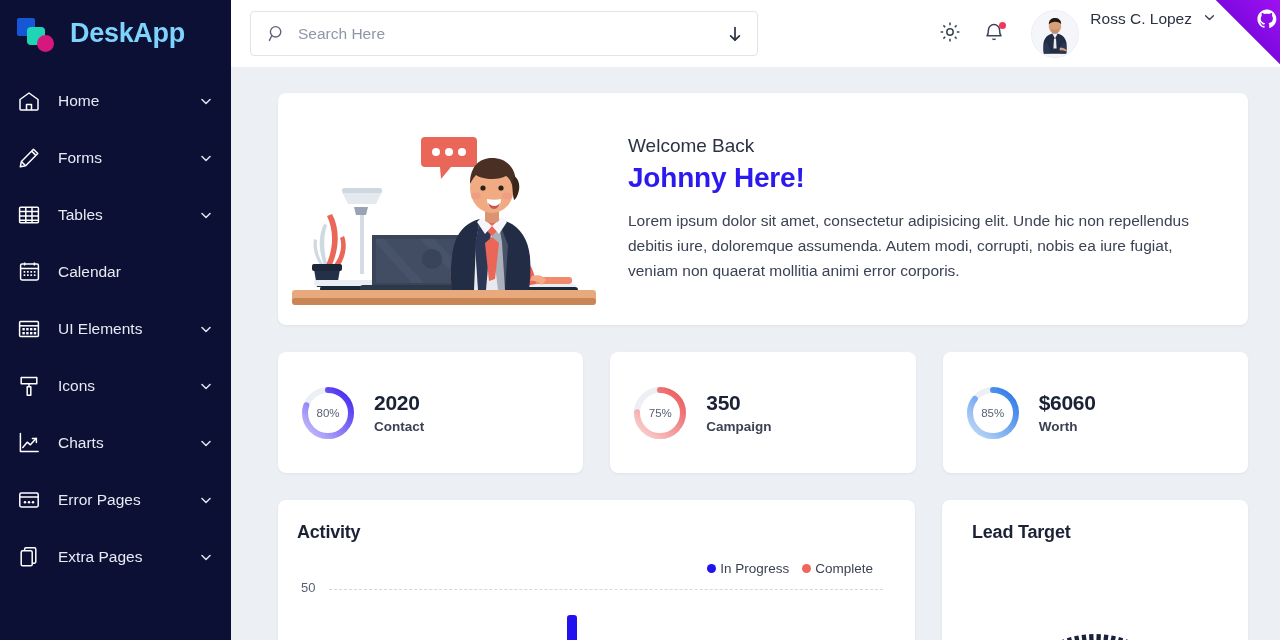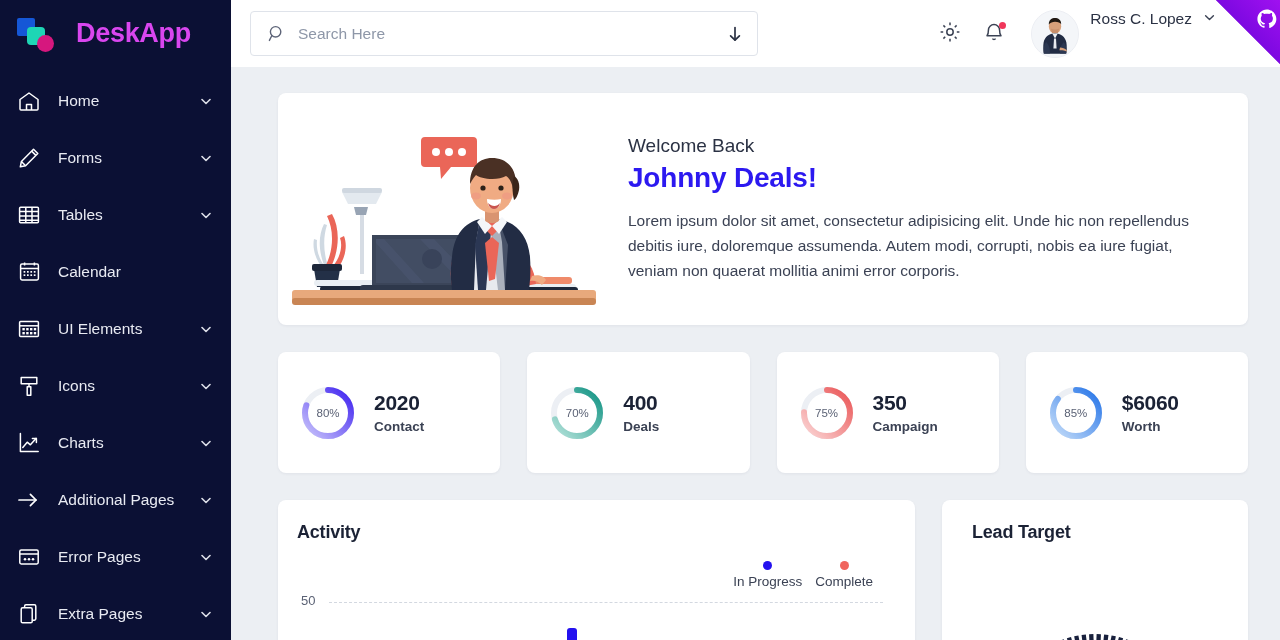--- a/index.html
+++ b/index.html
@@ -14,21 +14,21 @@
   .sidebar {
     width: 231px; height: 640px; background: #0b1034;
     flex: 0 0 231px; position: relative; overflow: hidden;
   }
   .brand { height: 67px; display: flex; align-items: center; padding-left: 14px; }
   .logo-mark { position: relative; width: 40px; height: 36px; flex: 0 0 40px; }
   .logo-sq1 { position: absolute; left: 3px; top: 2px; width: 18px; height: 18px; background: #1557d6; border-radius: 2px; }
   .logo-sq2 { position: absolute; left: 13px; top: 11px; width: 18px; height: 18px; background: #1ed6b5; border-radius: 4px; }
   .logo-dot { position: absolute; left: 23px; top: 19px; width: 17px; height: 17px; background: #d6177e; border-radius: 50%; }
   .brand-name {
-    color: #d946ef; font-size: 27px; font-weight: bold; letter-spacing: -0.3px; margin-left: 22px;
+    color: #7dd3fc; font-size: 27px; font-weight: bold; letter-spacing: -0.3px; margin-left: 16px;
   }
   .nav { padding-top: 5px; }
   .nav-item {
     height: 57px; display: flex; align-items: center; padding: 0 18px 0 14px;
     cursor: pointer;
   }
   .nav-icon { width: 30px; height: 28px; flex: 0 0 30px; display: flex; align-items: center; justify-content: center; }
   .nav-icon svg { display: block; }
   .nav-label { color: #e8eaf2; font-size: 15.5px; margin-left: 14px; flex: 1; white-space: nowrap; }
   .nav-caret { width: 14px; height: 14px; flex: 0 0 14px; opacity: .95; }
@@ -89,21 +89,21 @@
   .stat-text { margin-left: 18px; }
   .stat-value { font-size: 21px; font-weight: bold; color: #1b2235; letter-spacing: -0.3px; }
   .stat-name { font-size: 13.5px; color: #3b4254; margin-top: 4px; font-weight: 600; }
 
   
   .bottom { display: flex; gap: 27px; margin-top: 27px; }
   .activity-card { width: 637px; flex: 0 0 637px; height: 240px; padding: 22px 24px 0 19px; overflow: hidden; position: relative; }
   .lead-card { flex: 1; height: 240px; padding: 22px 0 0 30px; overflow: hidden; position: relative; }
   .card-title { font-size: 18px; font-weight: bold; color: #1b2235; letter-spacing: -0.2px; }
   .legend { display: flex; justify-content: flex-end; gap: 13px; margin-top: 18px; padding-right: 18px; }
-  .legend-item { display: flex; align-items: center; gap: 4px; font-size: 13.5px; color: #3b4254; flex-direction: column; }
+  .legend-item { display: flex; align-items: center; gap: 4px; font-size: 13.5px; color: #3b4254; }
   .legend-dot { width: 9px; height: 9px; border-radius: 50%; }
   .chart-area { position: relative; margin-top: 13px; height: 120px; }
   .y-tick { position: absolute; left: 4px; top: -9px; font-size: 13px; color: #5b6275; }
   .gridline { position: absolute; left: 32px; right: 8px; top: 0; border-top: 1px dashed #d3d8e0; }
   .bar { position: absolute; border-radius: 3px 3px 0 0; }
   .gauge-wrap { position: absolute; left: 0; right: 0; top: 92px; display: flex; justify-content: center; }
 </style>
 </head>
 <body>
 
@@ -236,34 +236,20 @@
           </svg>
         </span>
         <span class="nav-label">Charts</span>
         <span class="nav-caret">
           <svg width="14" height="14" viewBox="0 0 14 14" fill="none" stroke="#e8eaf2" stroke-width="1.6" stroke-linecap="round" stroke-linejoin="round">
               <path d="M3 5.5 7 9.5l4-4"></path>
             </svg>
         </span>
       </div>
 
-      <div class="nav-item">
-        <span class="nav-icon">
-          <svg width="26" height="22" viewBox="0 0 26 22" fill="none" stroke="#fff" stroke-width="1.7" stroke-linecap="round" stroke-linejoin="round">
-            <path d="M3 11h17"></path>
-            <path d="m14.4 5.4 5.6 5.6-5.6 5.6"></path>
-          </svg>
-        </span>
-        <span class="nav-label">Additional Pages</span>
-        <span class="nav-caret">
-          <svg width="14" height="14" viewBox="0 0 14 14" fill="none" stroke="#e8eaf2" stroke-width="1.6" stroke-linecap="round" stroke-linejoin="round">
-              <path d="M3 5.5 7 9.5l4-4"></path>
-            </svg>
-        </span>
-      </div>
 
       <div class="nav-item">
         <span class="nav-icon">
           <svg width="24" height="20" viewBox="0 0 24 20" fill="none" stroke="#fff" stroke-width="1.5">
             <rect x="2.8" y="3" width="18.4" height="14" rx="1.4"></rect>
             <path d="M2.8 7h18.4"></path>
             <g fill="#fff" stroke="none">
               <circle cx="8" cy="12.3" r="1.25"></circle>
                 <circle cx="12" cy="12.3" r="1.25"></circle>
                 <circle cx="16" cy="12.3" r="1.25"></circle>
@@ -443,21 +429,21 @@
             <path d="M204 99c4 4 9 4 12 0-1 4-3 6-6 6s-5-2-6-6Z" fill="#c9554e"></path>
 
             <path d="M248 172c6-2 12 0 14 4l-4 5c-4-4-8-5-12-4l2-5Z" fill="#f0ab83"></path>
 
             <rect x="8" y="186" width="304" height="12" rx="3" fill="#e8a97c"></rect>
             <rect x="8" y="194" width="304" height="7" rx="3" fill="#c98554"></rect>
           </svg>
         </div>
         <div class="welcome-text">
           <div class="w-hi">Welcome Back</div>
-          <div class="w-name">Johnny Deals!</div>
+          <div class="w-name">Johnny Here!</div>
           <p class="w-desc">Lorem ipsum dolor sit amet, consectetur adipisicing elit. Unde hic non repellendus debitis iure, doloremque assumenda. Autem modi, corrupti, nobis ea iure fugiat, veniam non quaerat mollitia animi error corporis.</p>
         </div>
       </section>
 
       <section class="stats">
 
         <div class="card stat-card">
           <div class="donut">
             <svg width="56" height="56">
               <defs>
@@ -470,39 +456,20 @@
               <circle cx="28" cy="28" r="23" fill="none" stroke="url(#g0)" stroke-width="6" stroke-linecap="round" stroke-dasharray="115.6 144.5"></circle>
             </svg>
             <span class="donut-label">80%</span>
           </div>
           <div class="stat-text">
             <div class="stat-value">2020</div>
             <div class="stat-name">Contact</div>
           </div>
         </div>
 
-        <div class="card stat-card">
-          <div class="donut">
-            <svg width="56" height="56">
-              <defs>
-                  <linearGradient id="g1" x1="0" y1="0" x2="1" y2="1">
-                <stop offset="0" stop-color="#b6e3db"></stop>
-                    <stop offset="1" stop-color="#119383"></stop>
-                  </linearGradient>
-                </defs>
-              <circle cx="28" cy="28" r="23" fill="none" stroke="#eceff4" stroke-width="6"></circle>
-              <circle cx="28" cy="28" r="23" fill="none" stroke="url(#g1)" stroke-width="6" stroke-linecap="round" stroke-dasharray="101.2 144.5"></circle>
-            </svg>
-            <span class="donut-label">70%</span>
-          </div>
-          <div class="stat-text">
-            <div class="stat-value">400</div>
-            <div class="stat-name">Deals</div>
-          </div>
-        </div>
 
         <div class="card stat-card">
           <div class="donut">
             <svg width="56" height="56">
               <defs>
                   <linearGradient id="g2" x1="0" y1="0" x2="1" y2="1">
                 <stop offset="0" stop-color="#fbd6d6"></stop>
                     <stop offset="1" stop-color="#ea5455"></stop>
                   </linearGradient>
                 </defs>

